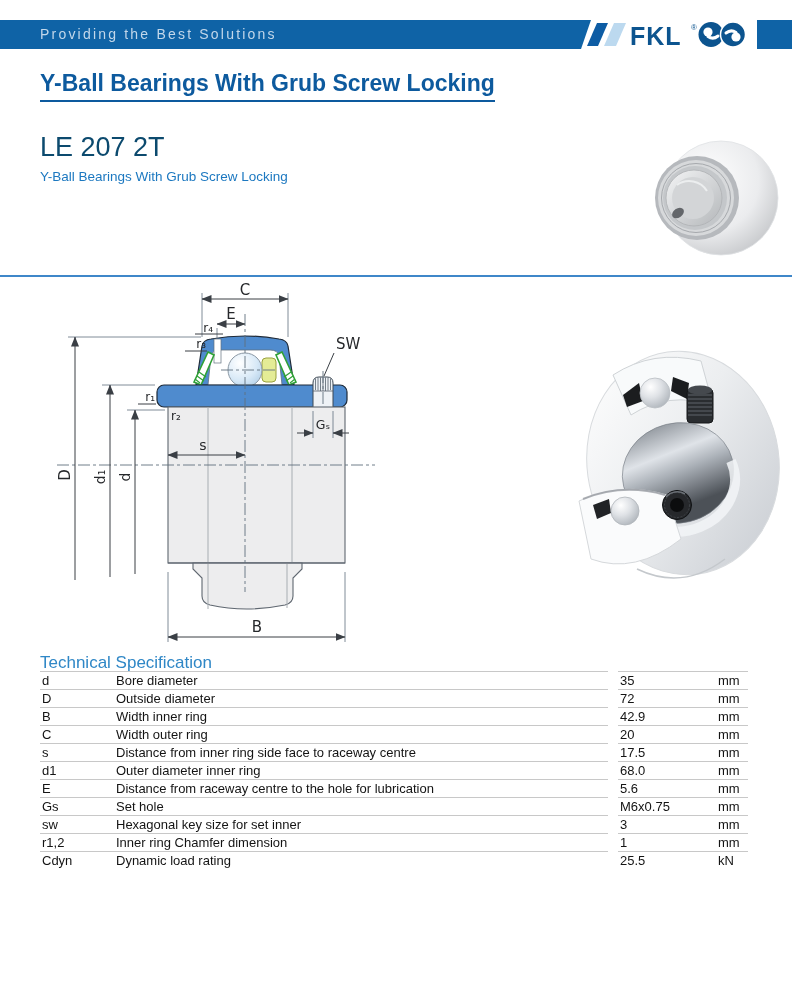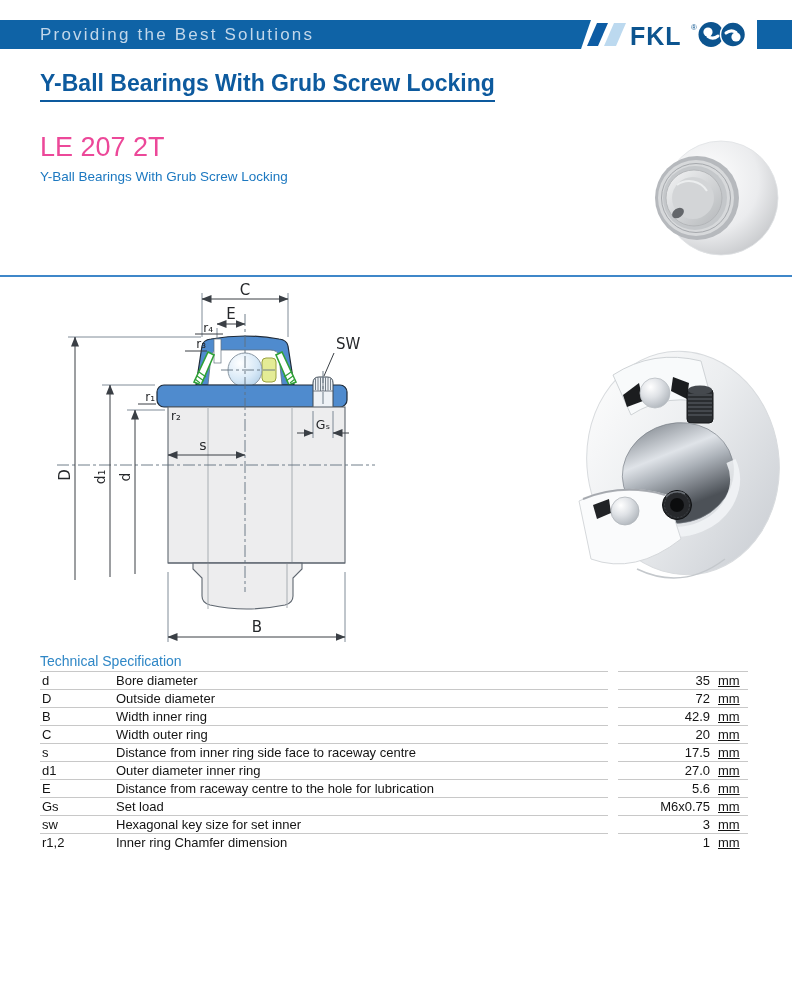--- a/index.html
+++ b/index.html
@@ -2,45 +2,45 @@
 <html><head>
 <meta charset="utf-8">
 <style>
   * { margin:0; padding:0; box-sizing:border-box; }
   html,body { width:792px; height:991px; background:#ffffff; font-family:"Liberation Sans","DejaVu Sans",sans-serif; }
   .page { position:relative; width:792px; height:991px; background:#fff; overflow:hidden; }
 
   
   .topbar { position:absolute; left:0; top:20px; width:792px; height:29px; background:#0f63a6; }
   .tagline { position:absolute; left:40px; top:0; height:18px; line-height:29px;
-             font-size:17px; letter-spacing:2.2px; color:#c2d7ea; }
+             font-size:14px; letter-spacing:2.2px; color:#c2d7ea; }
   .logo-svg { position:absolute; right:0; top:20px; }
 
   
   .main-title { position:absolute; left:40px; top:70px; font-size:23px; font-weight:bold;
                 color:#0d5a9e; border-bottom:2px solid #0d5a9e; padding-bottom:3px; }
-  .product-code { position:absolute; left:40px; top:132px; font-size:27px; color:#ec4899; }
+  .product-code { position:absolute; left:40px; top:132px; font-size:27px; color:#0c4a6e; }
   .product-sub  { position:absolute; left:40px; top:169px; font-size:13.5px; color:#1c78c0; }
 
   .photo-svg { position:absolute; left:633px; top:137px; }
   .rule { position:absolute; left:0; top:275px; width:792px; height:2px; background:#3f87c9; }
 
   .drawing-svg { position:absolute; left:45px; top:280px; }
   .render-svg  { position:absolute; left:563px; top:333px; }
 
   
-  .spec-heading { position:absolute; left:40px; top:653px; font-size:14px; color:#2f87c6; }
+  .spec-heading { position:absolute; left:40px; top:653px; font-size:17px; color:#2f87c6; }
   .spec-table { position:absolute; left:40px; top:671px; width:708px; border-collapse:collapse;
                 font-size:13px; color:#141414; }
   .spec-table td { border-top:1px solid #c8c8c8; height:18px; padding:0 0 0 2px; vertical-align:middle; }
   .spec-table td.sym  { width:74px; }
   .spec-table td.desc { }
   .spec-table td.gap  { width:10px; border-top:none; padding:0; }
-  .spec-table td.val  { width:96px; text-align:right; padding-right:4px; }
-  .spec-table td.unit { width:34px; padding-left:4px;text-decoration:underline; }
+  .spec-table td.val  { width:96px; text-align:left; padding-right:4px; }
+  .spec-table td.unit { width:34px; padding-left:4px; }
 
   
   .dim  { stroke:#3a3f45; stroke-width:1; fill:none; }
   .thin { stroke:#61707e; stroke-width:0.8; fill:none; }
   .cl   { stroke:#61707e; stroke-width:0.9; fill:none; stroke-dasharray:12 3 3 3; }
   .lbl  { fill:#26282b; font-family:"DejaVu Sans",sans-serif; }
 </style>
 </head>
 <body>
 
@@ -305,35 +305,35 @@
           <td class="desc">Distance from inner ring side face to raceway centre</td>
           <td class="gap"></td>
           <td class="val">17.5</td>
           <td class="unit">mm</td>
         </tr>
 
         <tr>
           <td class="sym">d1</td>
           <td class="desc">Outer diameter inner ring</td>
           <td class="gap"></td>
-          <td class="val">27.0</td>
+          <td class="val">68.0</td>
           <td class="unit">mm</td>
         </tr>
 
         <tr>
           <td class="sym">E</td>
           <td class="desc">Distance from raceway centre to the hole for lubrication</td>
           <td class="gap"></td>
           <td class="val">5.6</td>
           <td class="unit">mm</td>
         </tr>
 
         <tr>
           <td class="sym">Gs</td>
-          <td class="desc">Set load</td>
+          <td class="desc">Set hole</td>
           <td class="gap"></td>
           <td class="val">M6x0.75</td>
           <td class="unit">mm</td>
         </tr>
 
         <tr>
           <td class="sym">sw</td>
           <td class="desc">Hexagonal key size for set inner</td>
           <td class="gap"></td>
           <td class="val">3</td>
@@ -342,19 +342,26 @@
 
         <tr>
           <td class="sym">r1,2</td>
           <td class="desc">Inner ring Chamfer dimension</td>
           <td class="gap"></td>
           <td class="val">1</td>
           <td class="unit">mm</td>
         </tr>
 
 
+        <tr>
+          <td class="sym">Cdyn</td>
+          <td class="desc">Dynamic load rating</td>
+          <td class="gap"></td>
+          <td class="val">25.5</td>
+          <td class="unit">kN</td>
+        </tr>
 
 
 
       </tbody>
   </table>
 
 </div>
 
 </body></html>

